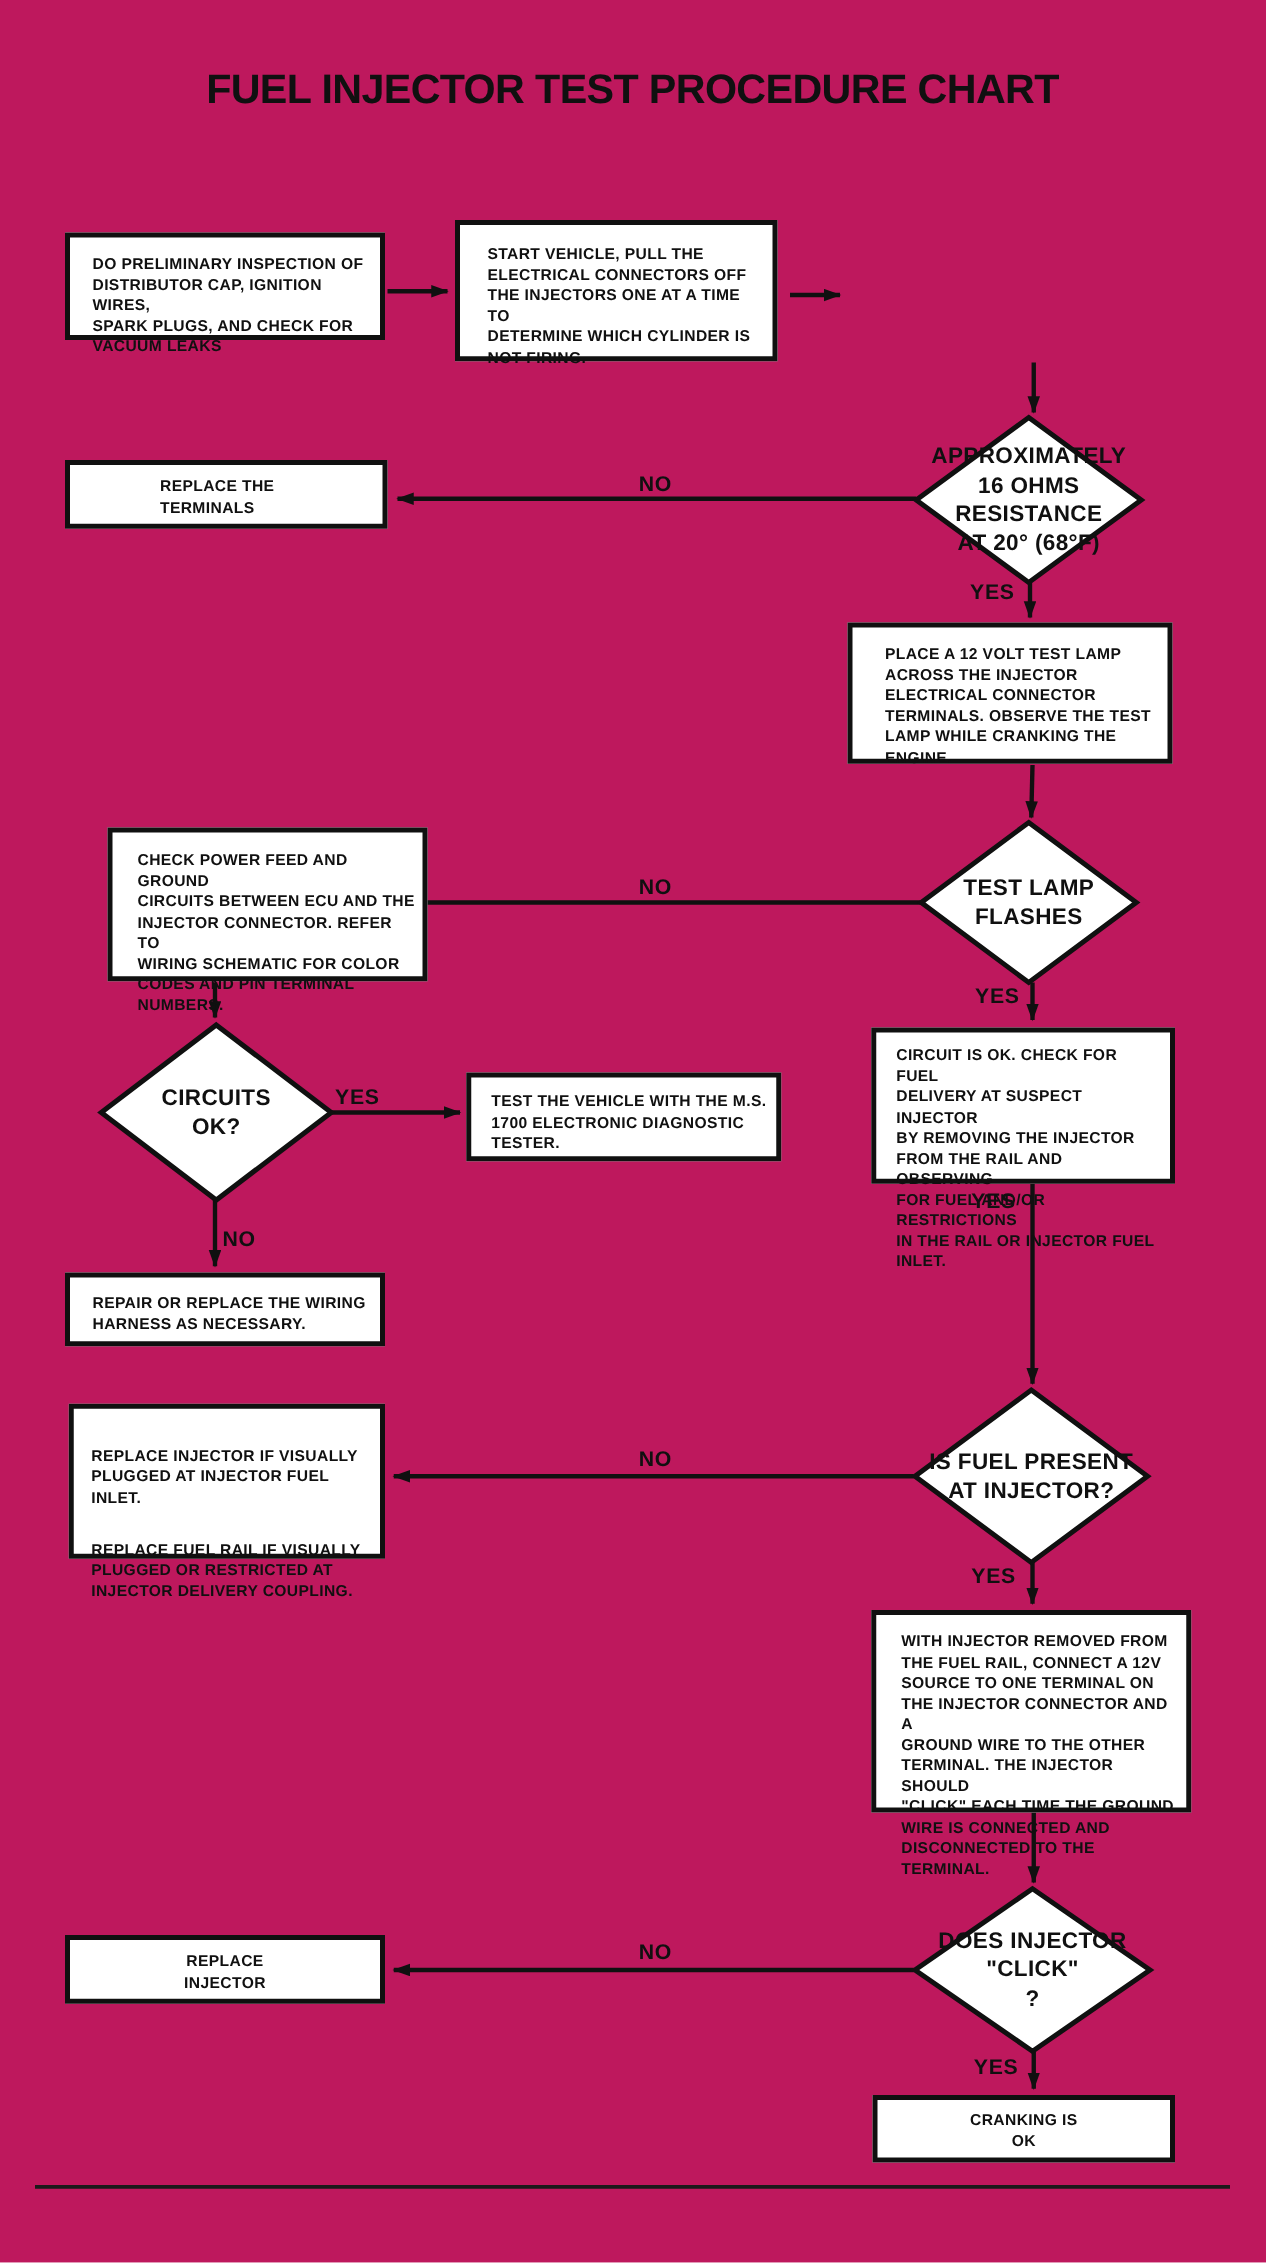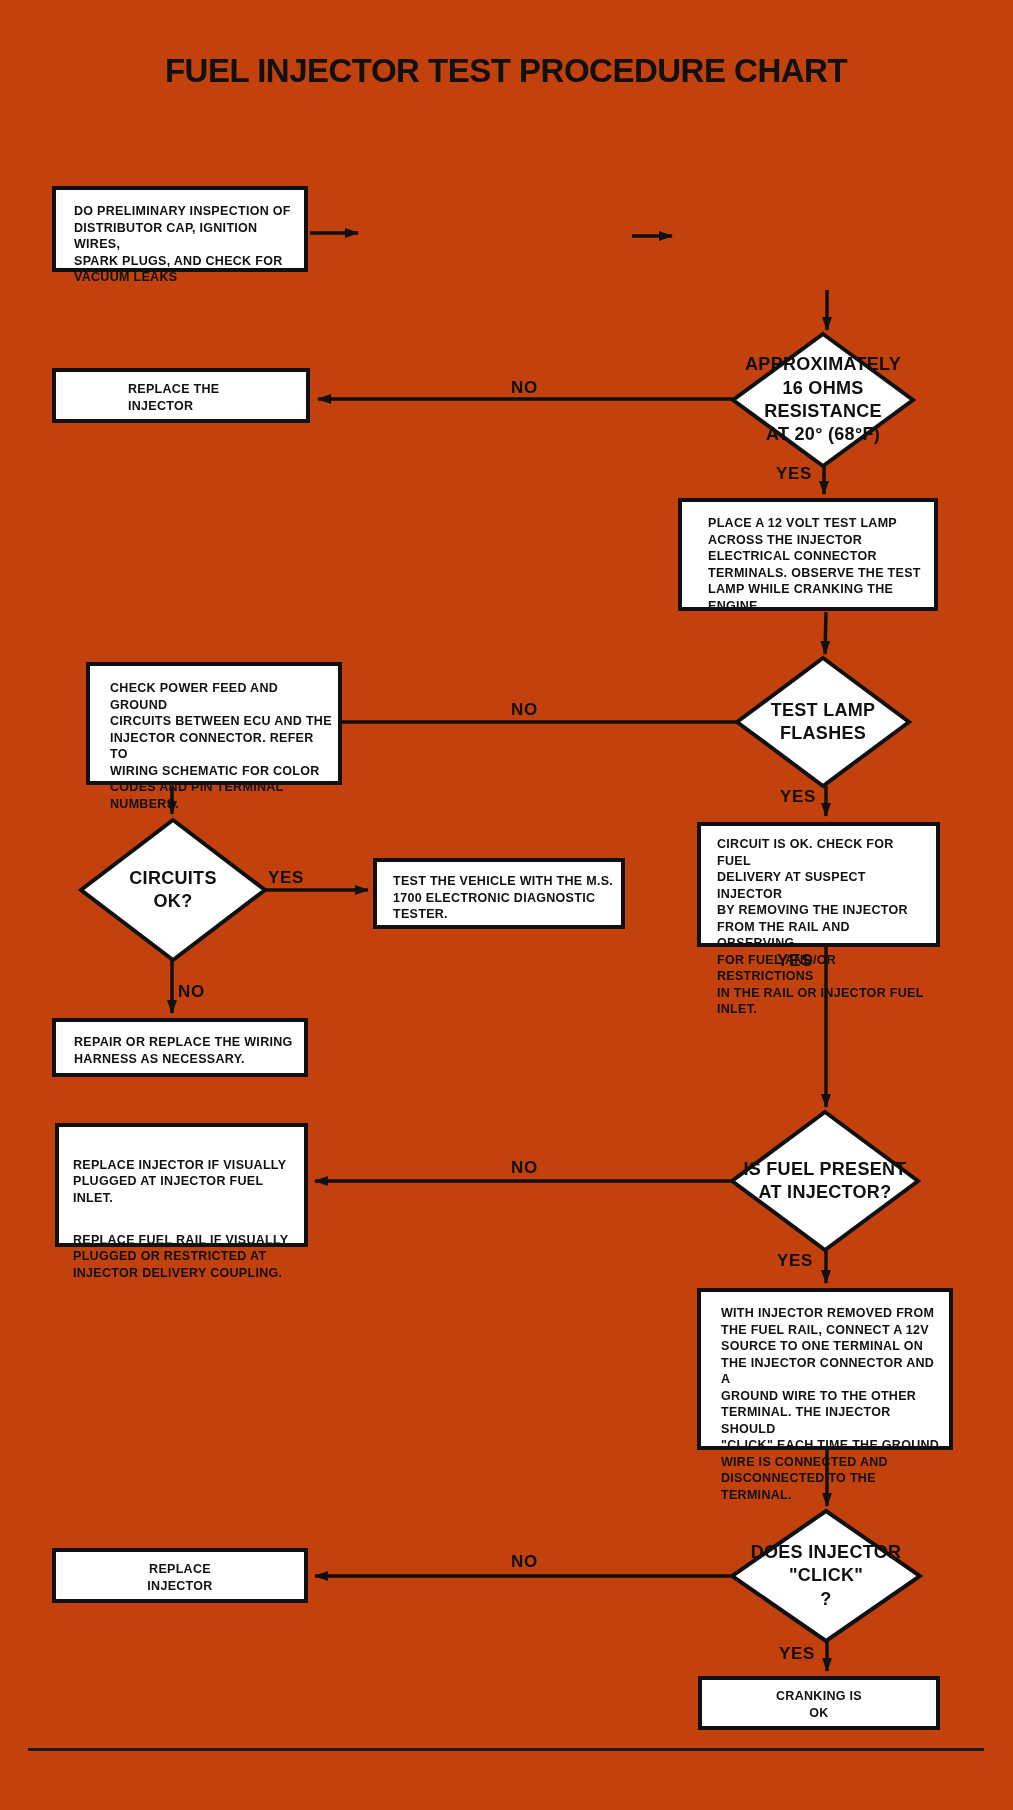--- a/index.html
+++ b/index.html
@@ -1,16 +1,16 @@
 <!DOCTYPE html>
 <html><head>
 <meta charset="utf-8">
 <style>
   html,body{margin:0;padding:0;background:#ffffff;}
-  #page{position:relative;width:1013px;height:1810px;background:#c2410c;overflow:hidden;
+  #page{position:relative;width:1013px;height:1810px;background:#be185d;overflow:hidden;
         font-family:"Liberation Sans",sans-serif;color:#101010;}
   #connectors{position:absolute;left:0;top:0;width:1013px;height:1810px;z-index:1;}
   .title{position:absolute;left:66px;top:52px;width:880px;text-align:center;
          font-size:33px;font-weight:bold;letter-spacing:-.5px;z-index:2;}
   .box{position:absolute;box-sizing:border-box;background:#fff;border:4px solid #101010;
        font-size:12.5px;font-weight:bold;line-height:1.32;letter-spacing:.3px;
        white-space:pre-line;z-index:2;}
   .dtext{position:absolute;display:flex;align-items:center;justify-content:center;
          text-align:center;font-size:18px;font-weight:bold;line-height:1.3;
          letter-spacing:.3px;white-space:pre-line;z-index:2;}
@@ -58,24 +58,29 @@
       <polygon points="825,1112 918,1181 825,1250 732,1181"></polygon>
       <polygon points="826,1511 920,1576 826,1641 732,1576"></polygon>
     </g>
   </svg>
 
   <div class="box" style="left:52px;top:186px;width:256px;height:86px;padding:13px 8px 0 18px;">DO PRELIMINARY INSPECTION OF
 DISTRIBUTOR CAP, IGNITION WIRES,
 SPARK PLUGS, AND CHECK FOR
 VACUUM LEAKS</div>
 
+  <div class="box" style="left:364px;top:176px;width:258px;height:113px;padding:15px 6px 0 22px;">START VEHICLE, PULL THE
+ELECTRICAL CONNECTORS OFF
+THE INJECTORS ONE AT A TIME TO
+DETERMINE WHICH CYLINDER IS
+NOT FIRING.</div>
 
 
   <div class="box" style="left:52px;top:368px;width:258px;height:55px;padding:9px 6px 0 72px;">REPLACE THE
-INJECTOR</div>
+TERMINALS</div>
 
   <div class="box" style="left:678px;top:498px;width:260px;height:113px;padding:13px 6px 0 26px;">PLACE A 12 VOLT TEST LAMP
 ACROSS THE INJECTOR
 ELECTRICAL CONNECTOR
 TERMINALS. OBSERVE THE TEST
 LAMP WHILE CRANKING THE
 ENGINE.</div>
 
   <div class="box" style="left:52px;top:662px;width:256px;height:123px;padding:14px 6px 0 20px;margin-left:34px;">CHECK POWER FEED AND GROUND
 CIRCUITS BETWEEN ECU AND THE

